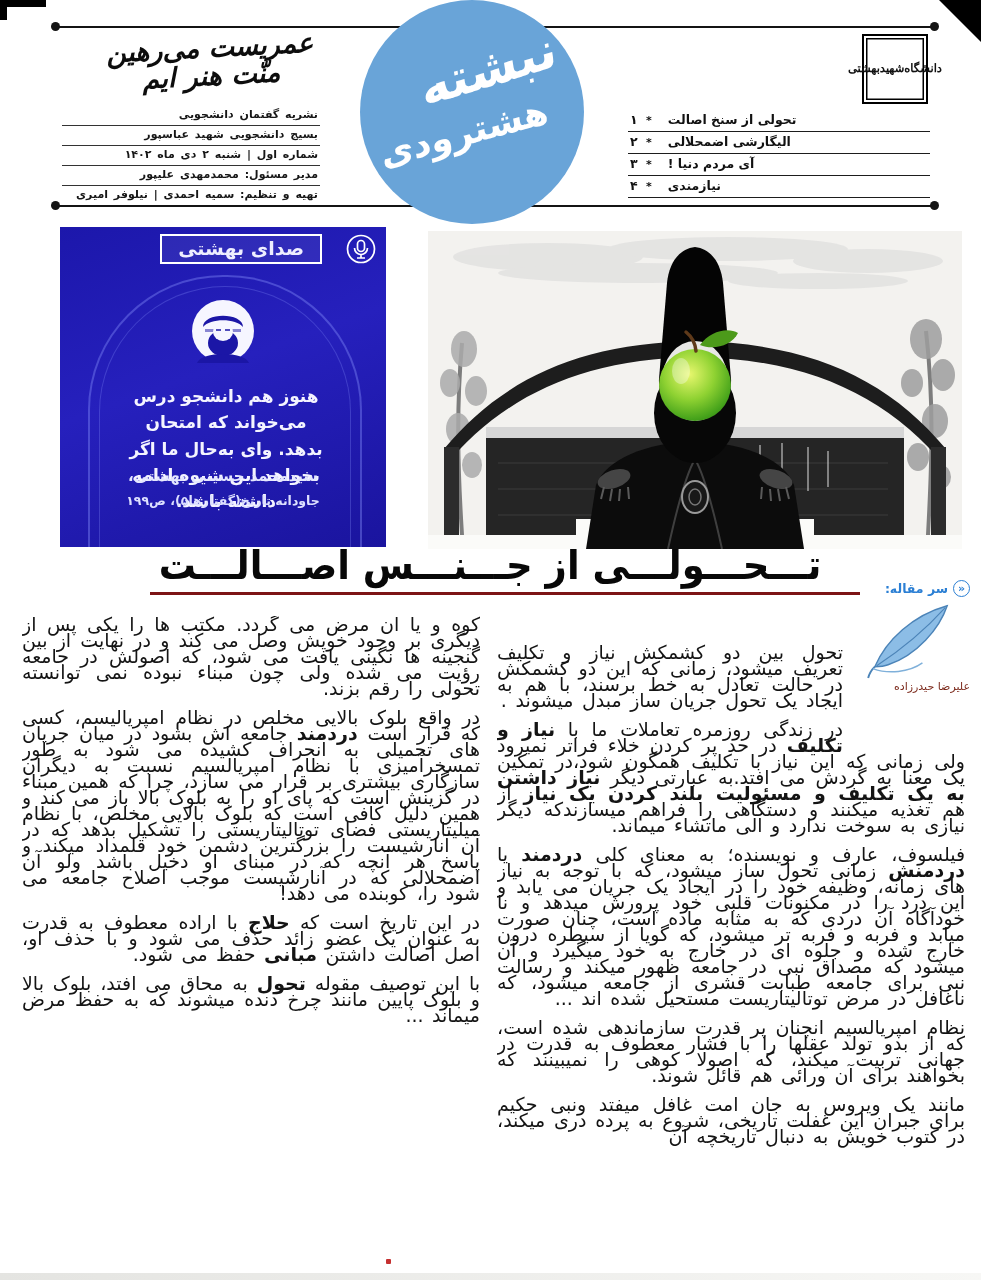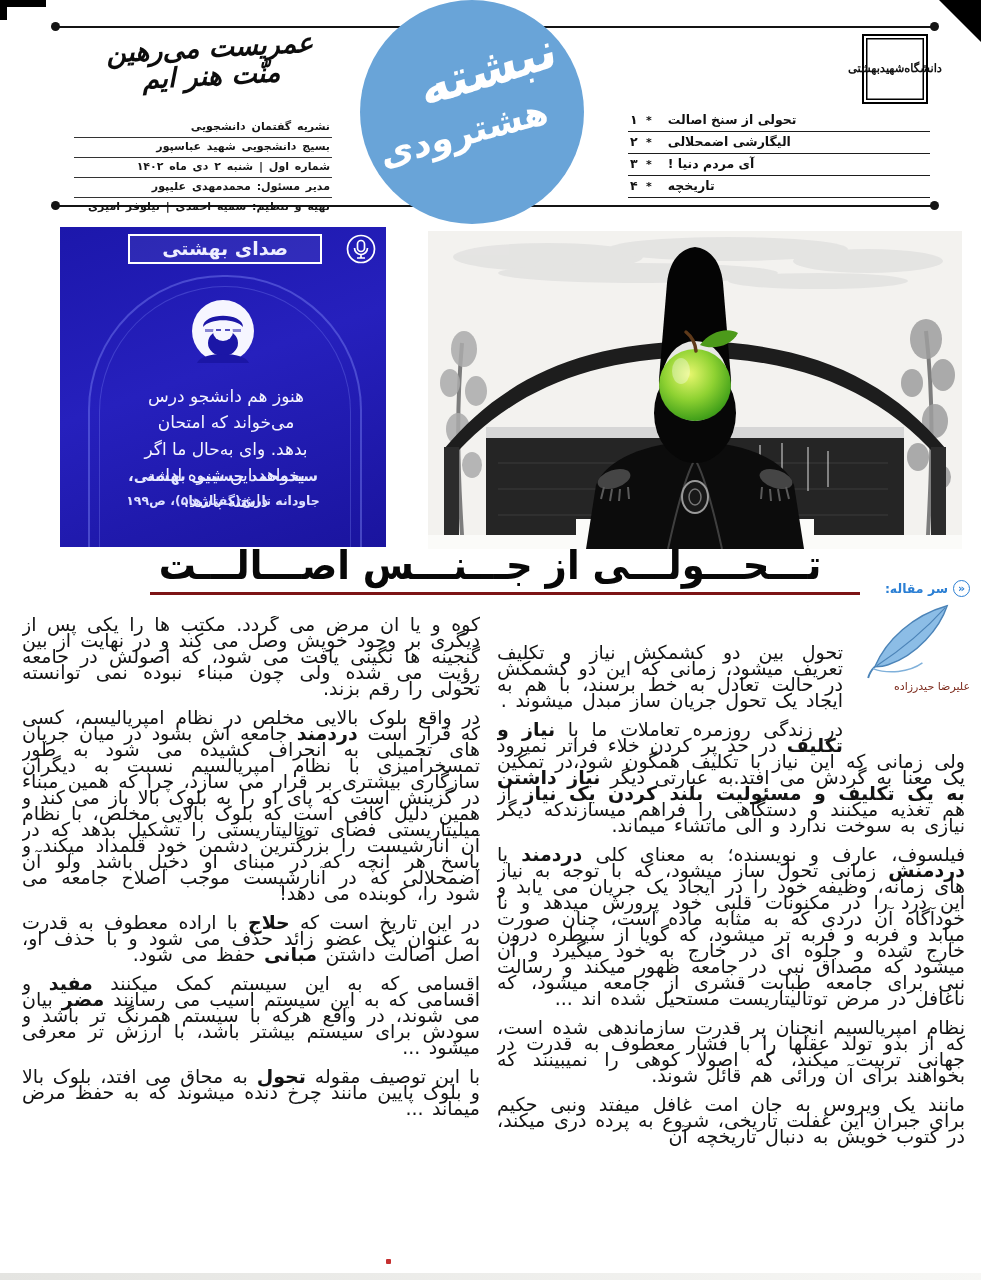--- a/index.html
+++ b/index.html
@@ -16,21 +16,21 @@
   .hline{position:absolute;left:55px;width:880px;border-top:2.5px solid #141414;z-index:1;}
   .hline-top{top:26px}.hline-mid{top:205px}
   .dot{position:absolute;width:9px;height:9px;background:#141414;border-radius:50%;top:-6px;}
   .dl{left:-4px}.dr{right:-4px}
 
   
   .masthead-callig{position:absolute;left:88px;top:34px;width:246px;height:74px;
      font-family:"DejaVu Serif",serif;font-weight:bold;font-style:italic;font-size:27px;
      line-height:1.05;text-align:center;transform:rotate(-3deg);color:#0d0d0d;}
 
-  .info-lines{position:absolute;left:62px;top:106px;width:258px;margin:12px;padding:0;list-style:none;}
+  .info-lines{position:absolute;left:62px;top:106px;width:258px;margin:0;padding:0;list-style:none;}
   .info-lines li{border-bottom:1.3px solid #333;font-size:11px;font-weight:bold;
      padding:2px 2px 4px;text-align:right;letter-spacing:.4px;word-spacing:2px;color:#161616;}
   .info-lines li:last-child{border-bottom:none;}
 
   
   .logo-circle{position:absolute;left:360px;top:0;width:224px;height:224px;border-radius:50%;
      background:#69a4d8;z-index:2;color:#fff;}
   .lc1{position:absolute;left:58px;top:40px;font-size:50px;font-weight:bold;
      transform:rotate(-17deg) skewX(-8deg);letter-spacing:3px;}
   .lc2{position:absolute;left:18px;top:112px;font-size:36px;font-weight:bold;
@@ -53,25 +53,25 @@
   
   .podcast-card{position:absolute;left:60px;top:227px;width:326px;height:320px;overflow:hidden;
      background:linear-gradient(160deg,#1c17ab 0%,#2620bd 45%,#1a149e 100%);color:#eef;}
   .arch{position:absolute;left:28px;top:48px;width:270px;height:300px;
      border:2px solid rgba(140,150,255,.38);border-bottom:none;border-radius:135px 135px 0 0;}
   .arch::after{content:"";position:absolute;left:9px;right:9px;top:9px;bottom:0;
      border:1.5px solid rgba(140,150,255,.28);border-bottom:none;border-radius:126px 126px 0 0;}
   .card-head{position:absolute;top:7px;left:0;right:0;display:flex;direction:rtl;align-items:center;
      gap:10px;padding:0 10px;z-index:2;}
   .mic{width:30px;height:30px;flex:0 0 auto;}
-  .card-title{flex:0 0 auto;margin:0 14px 0 auto;border:2px solid #fff;padding:1px 32px 3px;
+  .card-title{flex:0 0 auto;margin:0 14px 0 auto;border:2px solid #fff;padding:1px 16px 3px;
      font-size:19px;font-weight:bold;letter-spacing:1px;background:rgba(255,255,255,.07);}
   .portrait{position:absolute;left:131px;top:72px;width:64px;height:64px;z-index:2;}
   .quote{position:absolute;left:26px;right:20px;top:156px;z-index:2;text-align:center;
-     font-weight:normal;font-size:17px;line-height:1.55;color:#f4f4ff;}
+     font-weight:bold;font-size:17px;line-height:1.55;color:#f4f4ff;}
   .attr2{position:absolute;top:266px;left:0;right:0;text-align:center;font-size:12.5px;
      font-weight:600;color:#dde0ff;z-index:2;}
   .attr-a{position:absolute;top:240px;left:0;right:0;text-align:center;font-size:15px;
      font-weight:600;color:#e4e6ff;z-index:2;}
 
   
   .collage{position:absolute;left:428px;top:231px;width:534px;height:318px;}
 
   
   .title{position:absolute;left:110px;top:544px;width:760px;margin:0;text-align:center;
@@ -151,21 +151,21 @@
         <span class="toc-title">الیگارشی اضمحلالی</span>
       </div>
       <div class="toc-row">
         <span class="toc-num">۳</span>
         <span class="toc-star">*</span>
         <span class="toc-title">آی مردم دنیا !</span>
       </div>
       <div class="toc-row">
         <span class="toc-num">۴</span>
         <span class="toc-star">*</span>
-        <span class="toc-title">تاریخچه</span>
+        <span class="toc-title">نیازمندی</span>
       </div>
     </div>
 
   <div class="podcast-card">
     <div class="arch"></div>
     <div class="card-head">
       <span class="mic">
         <svg viewBox="0 0 30 30" width="30" height="30">
           <circle cx="15" cy="15" r="13.5" fill="none" stroke="#fff" stroke-width="1.7"></circle>
           <rect x="11.5" y="6.5" width="7" height="11" rx="3.5" fill="none" stroke="#fff" stroke-width="1.7"></rect>
@@ -300,19 +300,18 @@
   <p>تحول بین دو کشمکش نیاز و تکلیف تعریف میشود، زمانی که این دو کشمکش در حالت تعادل به خط برسند، با هم به ایجاد یک تحول جریان ساز مبدل میشوند .</p>
       <p>در زندگی روزمره تعاملات ما با <b>نیاز و تکلیف</b> در حد پر کردن خلاء فراتر نمیرود ولی زمانی که این نیاز با تکلیف همگون شود،در تمکین یک معنا به گردش می افتد.به عبارتی دیگر <b>نیاز داشتن به یک تکلیف و مسئولیت بلند کردن یک نیاز</b> از هم تغذیه میکنند و دستگاهی را فراهم میسازندکه دیگر نیازی به سوخت ندارد و الی ماتشاء میماند.</p>
       <p>فیلسوف، عارف و نویسنده؛ به معنای کلی <b>دردمند</b> یا <b>دردمنش</b> زمانی تحول ساز میشود، که با توجه به نیاز های زمانه، وظیفه خود را در ایجاد یک جریان می یابد و این درد را در مکنونات قلبی خود پرورش میدهد و نا خودآگاه آن دردی که به مثابه ماده است، چنان صورت میابد و فربه و فربه تر میشود، که گویا از سیطره درون خارج شده و جلوه ای در خارج به خود میگیرد و آن میشود که مصداق نبی در جامعه ظهور میکند و رسالت نبی برای جامعه طبابت قشری از جامعه میشود، که ناغافل در مرض توتالیتاریست مستحیل شده اند ...</p>
       <p>نظام امپریالسیم انچنان پر قدرت سازماندهی شده است، که از بدو تولد عقلها را با فشار معطوف به قدرت در جهانی تربیت میکند، که اصولا کوهی را نمیبینند که بخواهند برای آن ورائی هم قائل شوند.</p>
       <p>مانند یک ویروس به جان امت غافل میفتد ونبی حکیم برای جبران این غفلت تاریخی، شروع به پرده دری میکند، در کتوب خویش به دنبال تاریخچه آن</p>
     </div>
   <div class="col col-left">
       <p>کوه و یا آن مرض می گردد. مکتب ها را یکی پس از دیگری بر وجود خویش وصل می کند و در نهایت از بین گنجینه ها نگینی یافت می شود، که اصولش در جامعه رؤیت می شده ولی چون مبناء نبوده نمی توانسته تحولی را رقم بزند.</p>
       <p>در واقع بلوک بالایی مخلص در نظام امپریالیسم، کسی که قرار است <b>دردمند</b> جامعه اش بشود در میان جریان های تحمیلی به انحراف کشیده می شود به طور تمسخرآمیزی با نظام امپریالسیم نسبت به دیگران سازگاری بیشتری بر قرار می سازد، چرا که همین مبناء در گزینش است که پای او را به بلوک بالا باز می کند و همین دلیل کافی است که بلوک بالایی مخلص، با نظام میلیتاریستی فضای توتالیتاریستی را تشکیل بدهد که در آن آنارشیست را بزرگترین دشمن خود قلمداد میکند و پاسخ هر آنچه که در مبنای او دخیل باشد ولو آن اضمحلالی که در آنارشیست موجب اصلاح جامعه می شود را، کوبنده می دهد!</p>
       <p>در این تاریخ است که <b>حلاج</b> با اراده معطوف به قدرت به عنوان یک عضو زائد حذف می شود و با حذف او، اصل اصالت داشتن <b>مبانی</b> حفظ می شود.</p>
-      <p>اقسامی که به این سیستم کمک میکنند <b>مفید</b> و اقسامی که به این سیستم آسیب می رسانند <b>مضر</b> بیان می شوند، در واقع هرکه با سیستم همرنگ تر باشد و سودش برای سیستم بیشتر باشد، با ارزش تر معرفی میشود ...</p>
       <p>با این توصیف مقوله <b>تحول</b> به محاق می افتد، بلوک بالا و بلوک پایین مانند چرخ دنده میشوند که به حفظ مرض میماند ...</p>
     </div>
 
   <div class="red-mark"></div>
   <div class="bottom-edge"></div>
 </div>
 
 </body></html>

